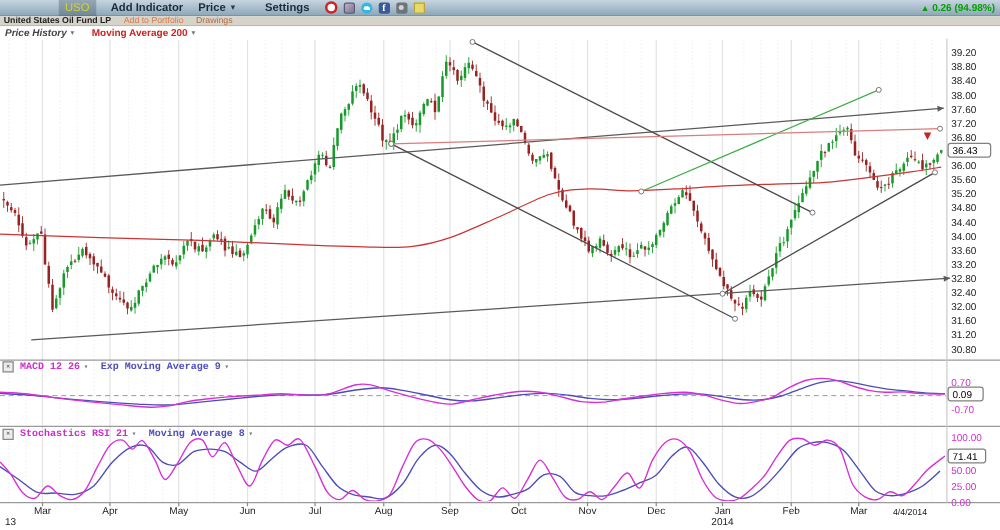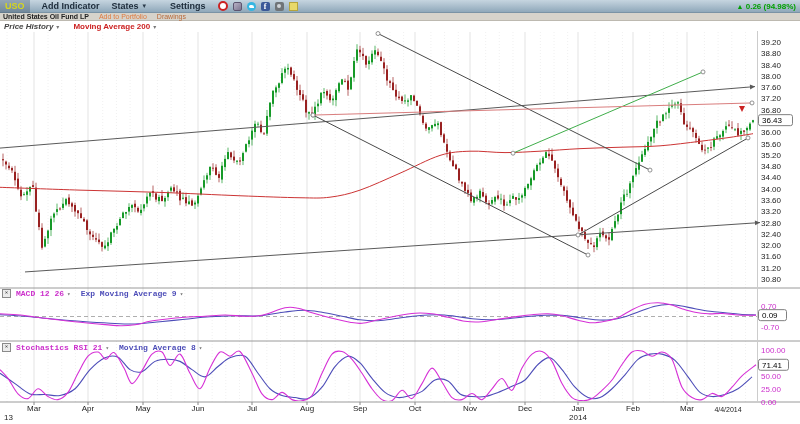--- a/index.html
+++ b/index.html
@@ -2,22 +2,22 @@
 <html><head>
 <meta charset="utf-8">
 <style>
   html,body{margin:0;padding:0;background:#fff;}
   body{width:800px;height:424px;position:relative;overflow:hidden;
        font-family:"Liberation Sans",sans-serif;-webkit-font-smoothing:antialiased;}
   
   .toolbar{position:absolute;top:0;left:0;width:800px;height:13px;
     background:linear-gradient(#c6d5e0,#8fa8ba);border-bottom:1px solid #7a93a5;
     display:flex;align-items:center;font-size:9px;color:#1c2b3a;box-sizing:border-box;}
-  .toolbar .sym{font-weight:bold;color:#d6d61e;background:rgba(60,80,100,.35);
-    padding:0 5px;height:13px;line-height:13px;}
+  .toolbar .sym{font-weight:normal;color:#d6d61e;background:rgba(60,80,100,.35);
+    padding:0 5px;height:13px;line-height:13px;margin-left:47px;}
   .toolbar .tb-item{margin-left:12px;font-weight:bold;white-space:nowrap;cursor:default;}
   .toolbar .caret{font-size:7px;color:#2a3a4a;margin-left:4px;}
   .tb-icons{display:flex;align-items:center;margin-left:12px;gap:5px;}
   .tb-ic{width:9px;height:9px;display:inline-block;border-radius:2px;position:relative;}
   .ic-record{border-radius:50%;background:#fff;border:2px solid #cc2222;width:6px;height:6px;}
   .ic-cube{background:linear-gradient(135deg,#b9b2c6,#7d7590);border:1px solid #5d5570;width:7px;height:7px;}
   .ic-twitter{background:#35b6e2;border-radius:50%;}
   .ic-twitter:after{content:"";position:absolute;left:2px;top:3px;width:5px;height:3px;background:#fff;border-radius:2px 3px 0 2px;}
   .ic-facebook{background:#3b5998;color:#fff;font:bold 8px "Liberation Serif",serif;text-align:center;line-height:9px;}
   .ic-camera{background:#6f7478;border-radius:2px;}
@@ -46,21 +46,21 @@
   .pane-header .caret{font-size:6px;color:#777;margin-left:3px;}
   .c-magenta{color:#cc2fcc;} .c-blue{color:#4d4db8;}
   svg text{font-family:"Liberation Sans",sans-serif;}
 </style>
 </head>
 <body>
 
 <div class="toolbar">
   <span class="sym">USO</span>
   <span class="tb-item">Add Indicator</span>
-  <span class="tb-item">States</span>
+  <span class="tb-item">Price</span>
   <span class="caret">▾</span>
   <span class="tb-item" style="margin-left:24px">Settings</span>
   <span class="tb-icons">
     <span class="tb-ic ic-record"></span>
     <span class="tb-ic ic-cube"></span>
     <span class="tb-ic ic-twitter"></span>
     <span class="tb-ic ic-facebook">f</span>
     <span class="tb-ic ic-camera"></span>
     <span class="tb-ic ic-note"></span>
   </span>

